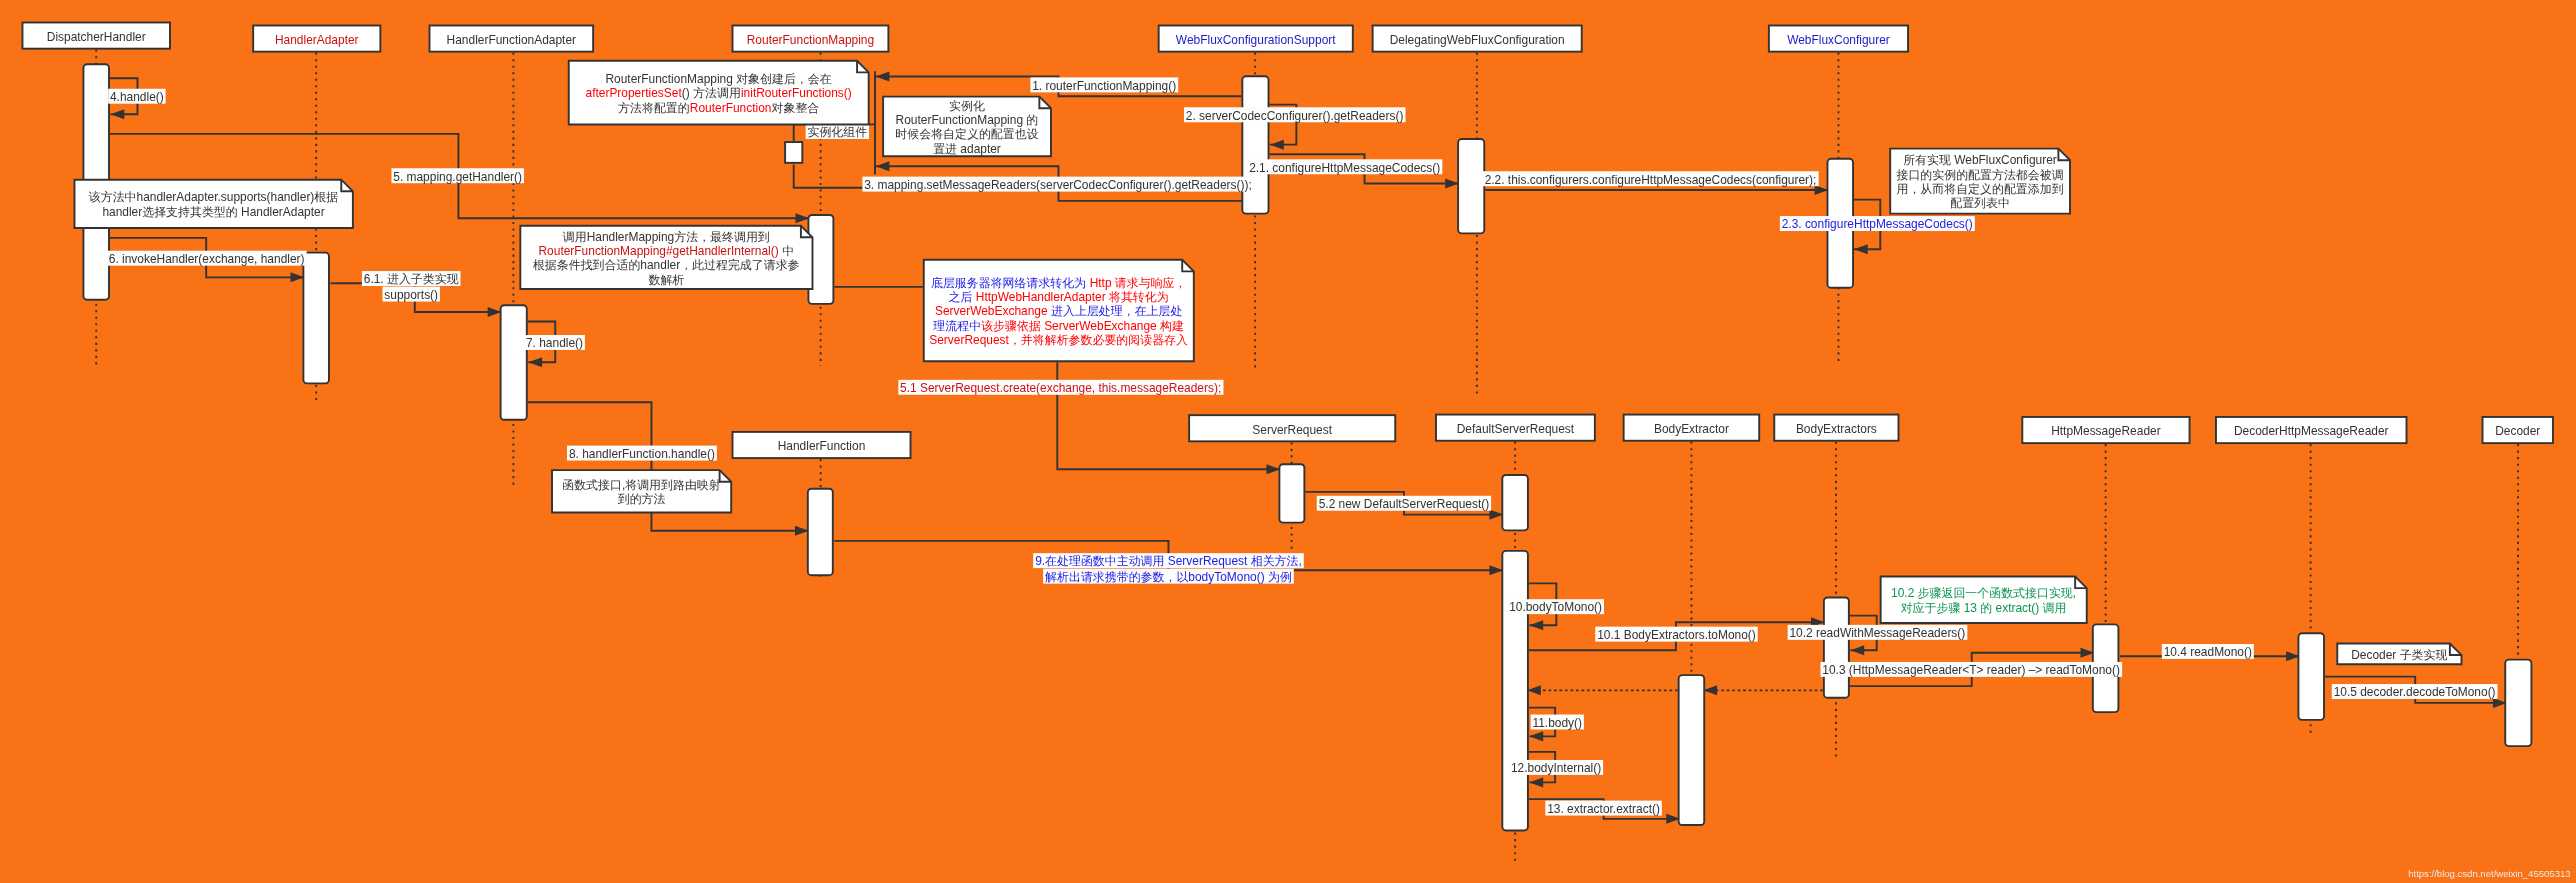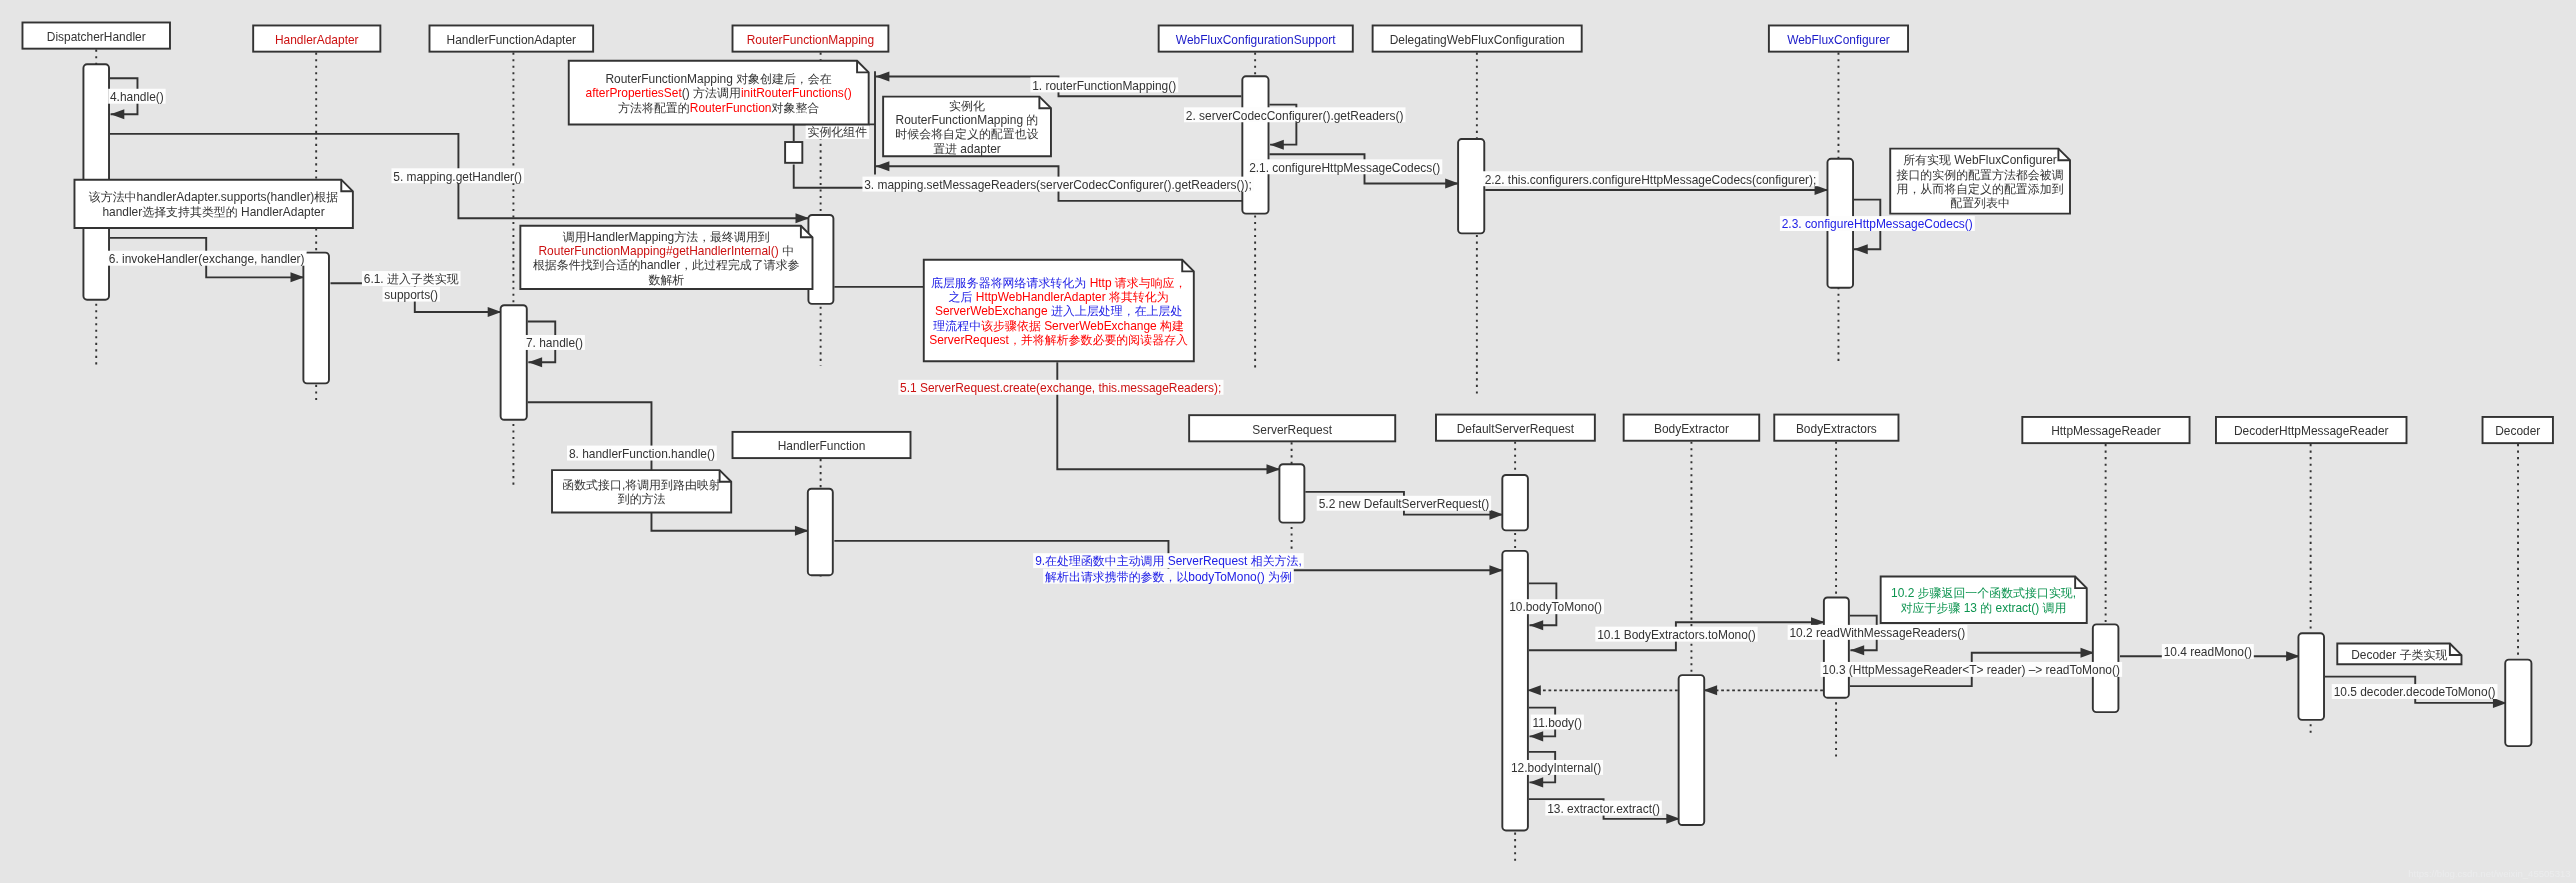--- a/index.html
+++ b/index.html
@@ -1,19 +1,19 @@
 <!DOCTYPE html>
 <html style="font-size:9.6px"><head>
 <meta charset="utf-8">
 <title>WebFlux request handling sequence diagram</title>
 <style>
   html,body{margin:0;padding:0;background:#f8f9f9;}
   body{width:2576px;height:884px;overflow:hidden;
        font-family:"Liberation Sans","DejaVu Sans",sans-serif;}
-  #stage{position:relative;width:2576px;height:884px;background:#e5e5e5;text-decoration:underline;}
+  #stage{position:relative;width:2576px;height:884px;background:#f97316;text-decoration:underline;}
   #svg{position:absolute;left:0;top:0;}
 </style>
 </head>
 <body>
 
 <div id="stage">
   <svg id="svg" width="2576" height="884" viewBox="0 0 4310 1479">
       <text visibility="hidden" xml:space="preserve" font-size="20" font-family="&quot;Liberation Sans&quot;,&quot;DejaVu Sans&quot;,sans-serif">Decoder 子类实现</text>
       <g>
         <g>

